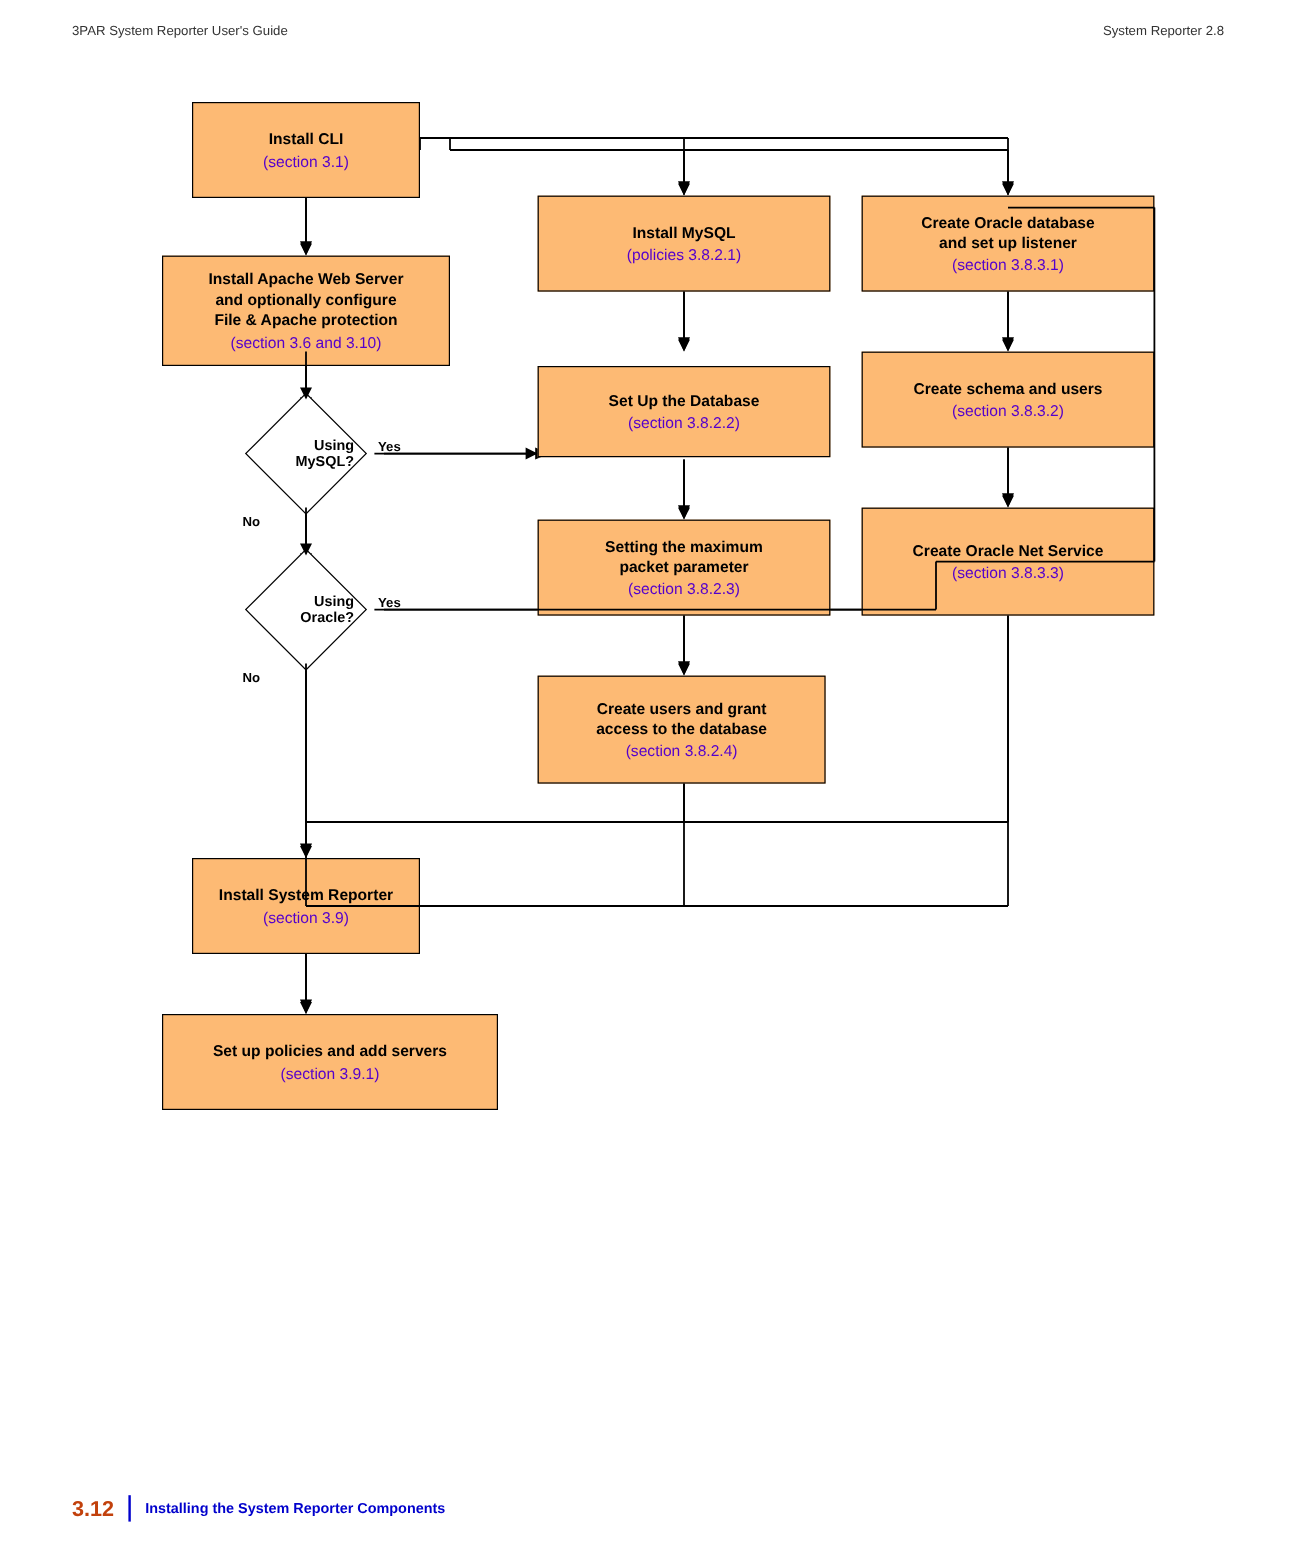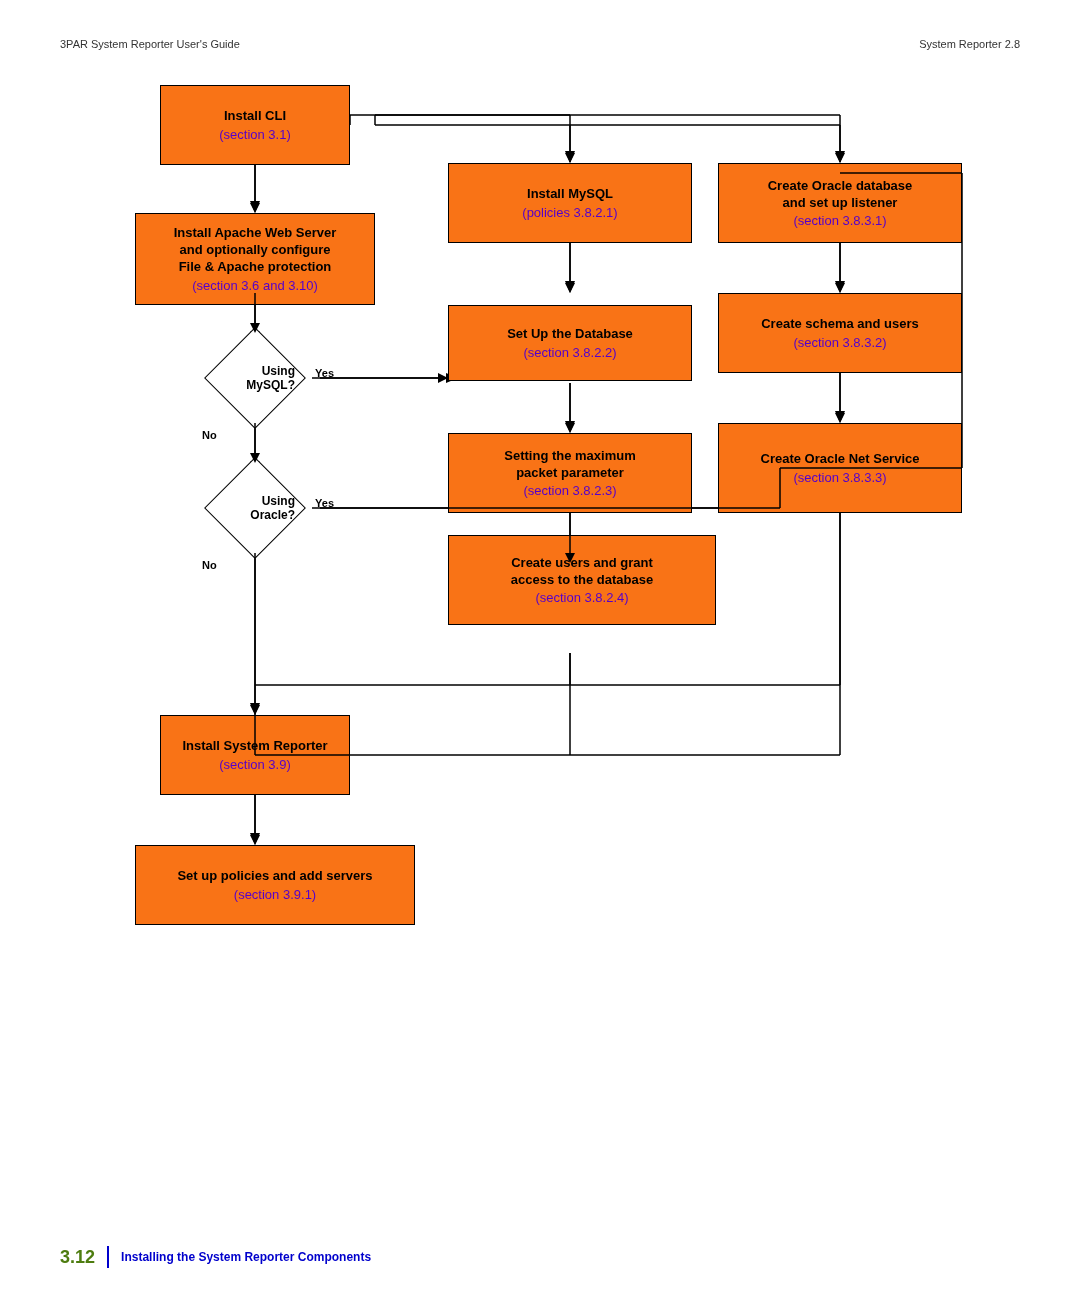--- a/index.html
+++ b/index.html
@@ -6,36 +6,36 @@
     body {
       background: #fff;
       font-family: Arial, sans-serif;
       width: 1080px;
       min-height: 1296px;
       position: relative;
     }
     .header {
       display: flex;
       justify-content: space-between;
-      padding: 38px 60px 0 60px;
+      padding: 20px 60px 0 60px;
       font-size: 11px;
       color: #333;
     }
     .footer {
       position: absolute;
       bottom: 28px;
       left: 60px;
       display: flex;
       align-items: center;
       gap: 12px;
     }
     .footer-page {
       font-size: 18px;
       font-weight: bold;
-      color: #4d7c0f;
+      color: #c2410c;
     }
     .footer-divider {
       width: 2px;
       height: 22px;
       background: #0000cc;
     }
     .footer-text {
       font-size: 12px;
       font-weight: bold;
       color: #0000cc;
@@ -56,21 +56,21 @@
       left: 0;
       width: 100%;
       height: 980px;
       pointer-events: none;
     }
 
     
     .box {
       position: absolute;
       border: 1.5px solid #000;
-      background: #f97316;
+      background: #fdba74;
       text-align: center;
       display: flex;
       flex-direction: column;
       align-items: center;
       justify-content: center;
       padding: 10px 12px;
     }
     .box-title {
       font-size: 13px;
       font-weight: bold;
@@ -224,21 +224,21 @@
   <div class="box" style="left:388px; top:240px; width:244px; height:76px;">
     <span class="box-title">Set Up the Database</span>
     <span class="box-link">(section 3.8.2.2)</span>
   </div>
 
   <div class="box" style="left:388px; top:368px; width:244px; height:80px;">
     <span class="box-title">Setting the maximum<br>packet parameter</span>
     <span class="box-link">(section 3.8.2.3)</span>
   </div>
 
-  <div class="box" style="left:388px; top:470px; width:268px; height:90px;">
+  <div class="box" style="left:388px; top:498px; width:240px; height:90px;">
     <span class="box-title">Create users and grant<br>access to the database</span>
     <span class="box-link">(section 3.8.2.4)</span>
   </div>
 
   <div class="box" style="left:658px; top:98px; width:244px; height:80px;">
     <span class="box-title">Create Oracle database<br>and set up listener</span>
     <span class="box-link">(section 3.8.3.1)</span>
   </div>
 
   <div class="box" style="left:658px; top:228px; width:244px; height:80px;">

